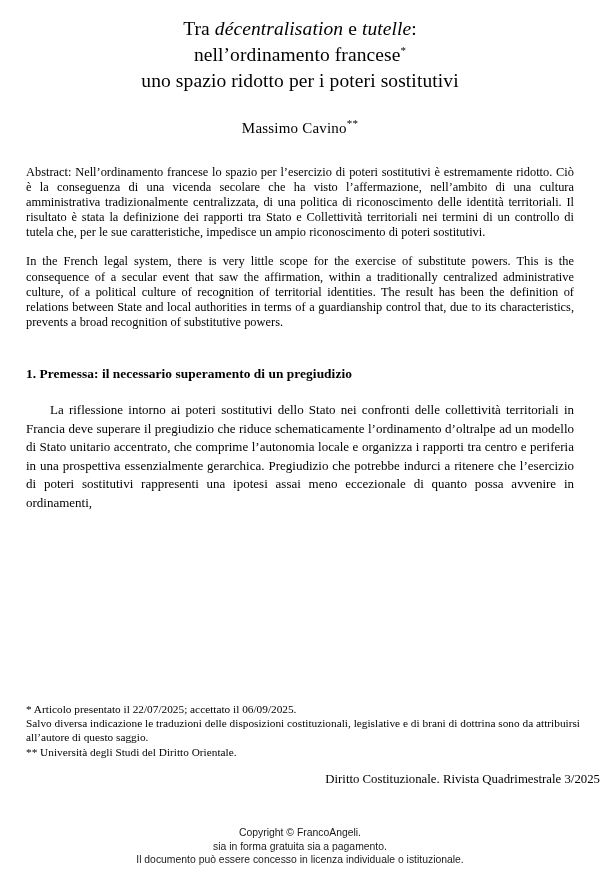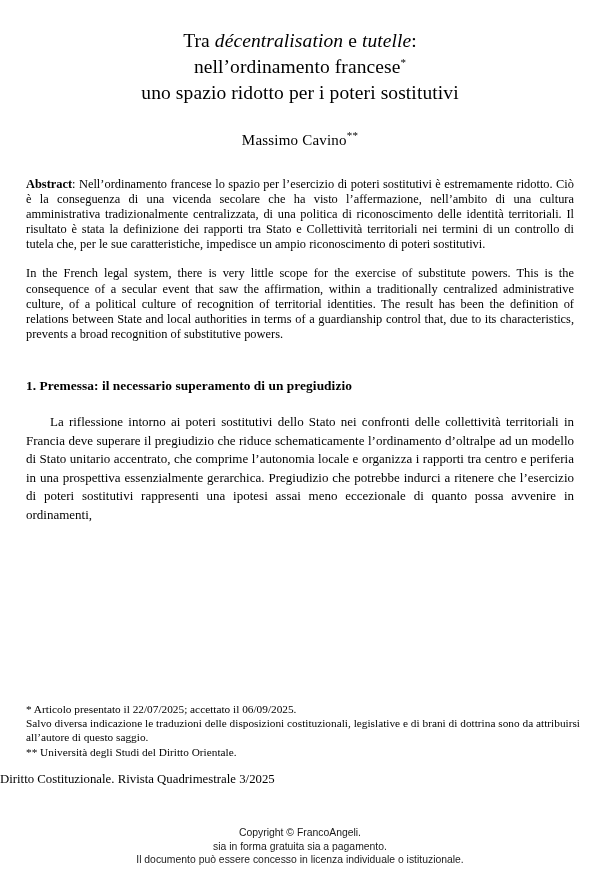--- a/index.html
+++ b/index.html
@@ -15,21 +15,21 @@
     color: #000000;
     -webkit-font-smoothing: antialiased;
   }
 
   .page {
     position: absolute;
     left: 0; top: 0;
     width: 600px;
     height: 890px;
     box-sizing: border-box;
-    padding: 12px 26px;
+    padding: 0 26px;
   }
 
   
   .title-block {
     padding-top: 16px;
     text-align: center;
   }
   .title-line {
     font-size: 19.5px;
     line-height: 26px;
@@ -53,21 +53,21 @@
   .abs-section {
     margin-top: 28px;
   }
   .just {
     text-align: justify;
     text-justify: inter-word;
     font-size: 12.4px;
     line-height: 15.1px;
     hyphens: manual;
   }
-  .bold { font-weight: bold; }
+  .bold { font-weight: normal; }
   .it { font-style: italic; }
 
   .block-gap-lg { margin-top: 14px; }
   .block-gap-sm { margin-top: 2px; }
 
   .en-title {
     font-size: 12.4px;
     line-height: 15.1px;
     text-align: left;
   }
@@ -107,21 +107,21 @@
     text-align: justify;
     text-justify: inter-word;
     text-align-last: left;
   }
 
   
   .journal {
     position: absolute;
     left: 0; right: 0;
     top: 771px;
-    text-align: left;
+    text-align: right;
     font-size: 12.8px;
     line-height: 16.6px;
   }
 
   
   .copyright {
     position: absolute;
     left: 0; right: 0;
     top: 826px;
     text-align: center;

